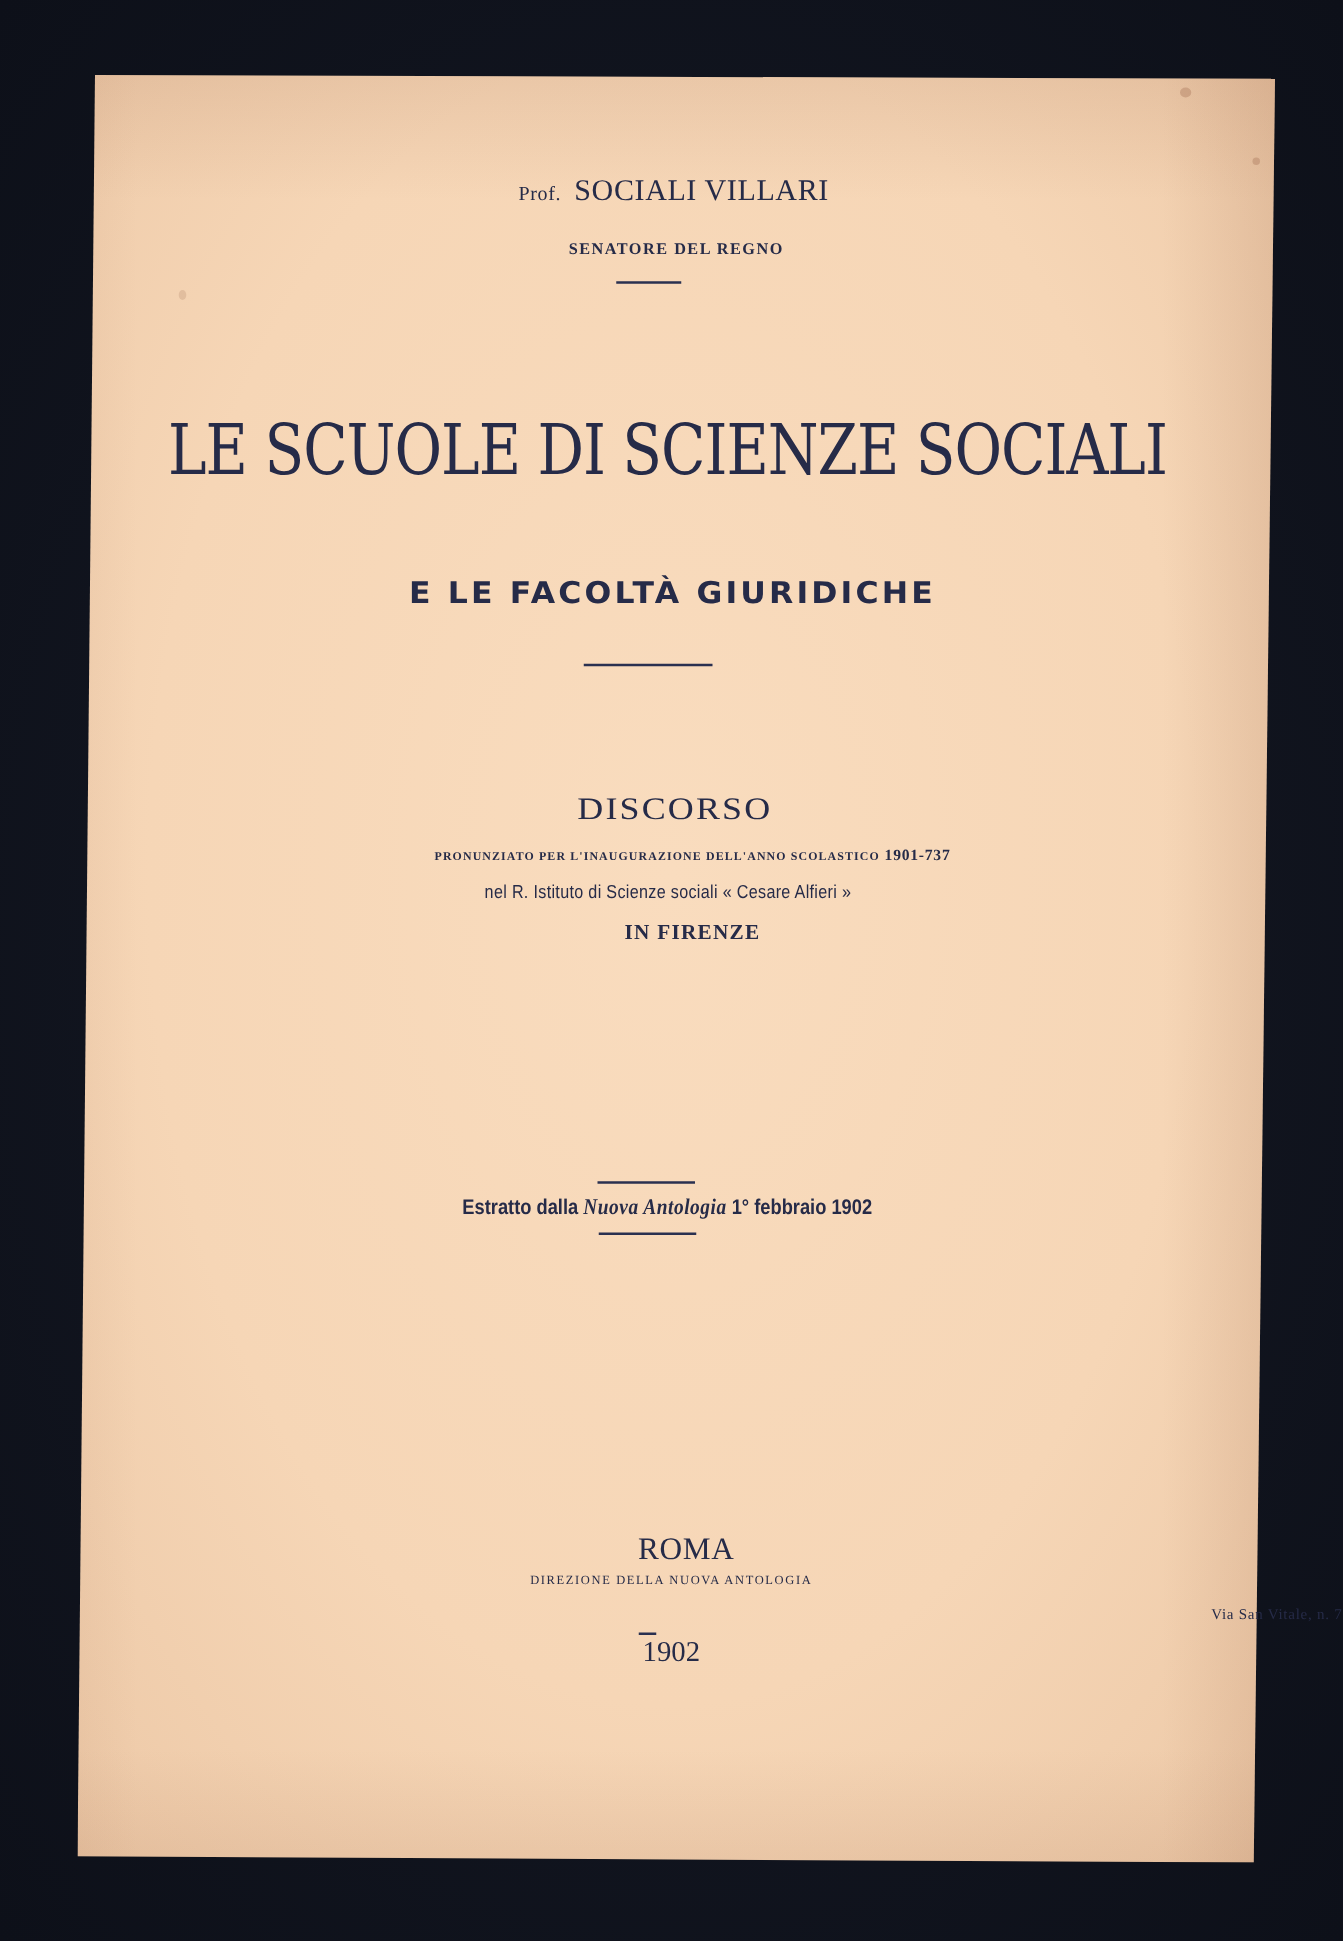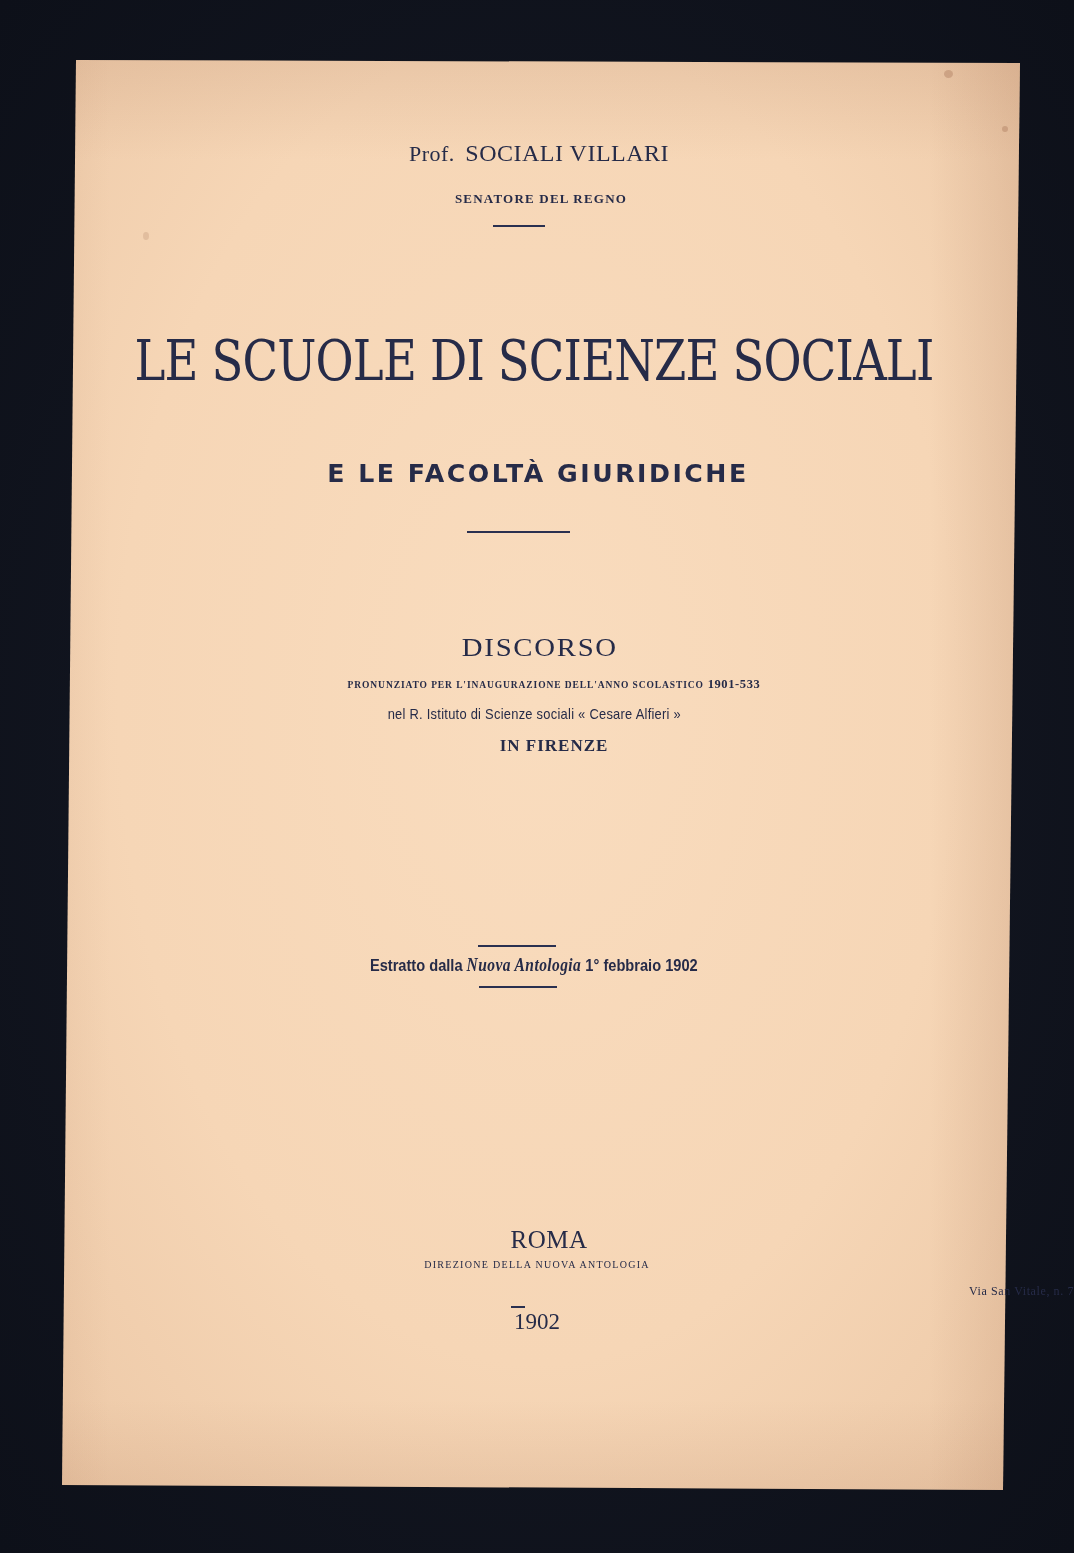--- a/index.html
+++ b/index.html
@@ -49,21 +49,21 @@
     color: #262b48;
     white-space: nowrap;
   }
   .author {
     top: 140px;
     left: 2px;
     font-size: 24px;
     letter-spacing: 0.5px;
   }
   .author .prof {
-    font-size: 22px;
+    font-size: 16px;
     margin-right: 4px;
   }
   .senator {
     top: 191px;
     left: 4px;
     font-size: 13px;
     font-weight: bold;
     letter-spacing: 1.2px;
   }
   .rule {
@@ -194,21 +194,21 @@
 <div class="block title">LE SCUOLE DI SCIENZE SOCIALI</div>
 
 <div class="block subtitle">E LE FACOLTÀ GIURIDICHE</div>
 
 <div class="rule" style="left:467px;top:531px;width:103px;"></div>
 
 <div class="block discorso">DISCORSO</div>
 
 <div class="block pronunziato">
   <span class="sc">PRONUNZIATO PER L'INAUGURAZIONE DELL'ANNO SCOLASTICO</span>
-  <span>1901-533</span>
+  <span>1901-737</span>
 </div>
 
 <div class="block istituto">nel R. Istituto di Scienze sociali « Cesare Alfieri »</div>
 
 <div class="block firenze">IN FIRENZE</div>
 
 <div class="rule" style="left:478px;top:945px;width:78px;"></div>
 
 <div class="block estratto">
   <span>Estratto dalla</span>

